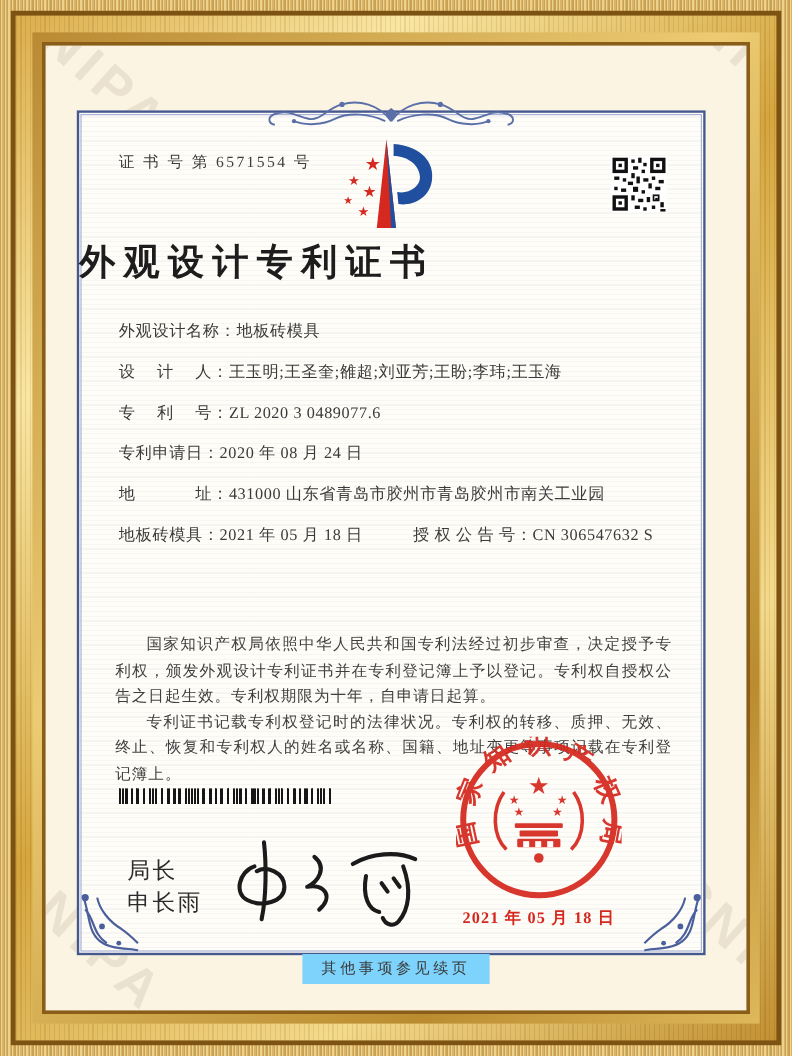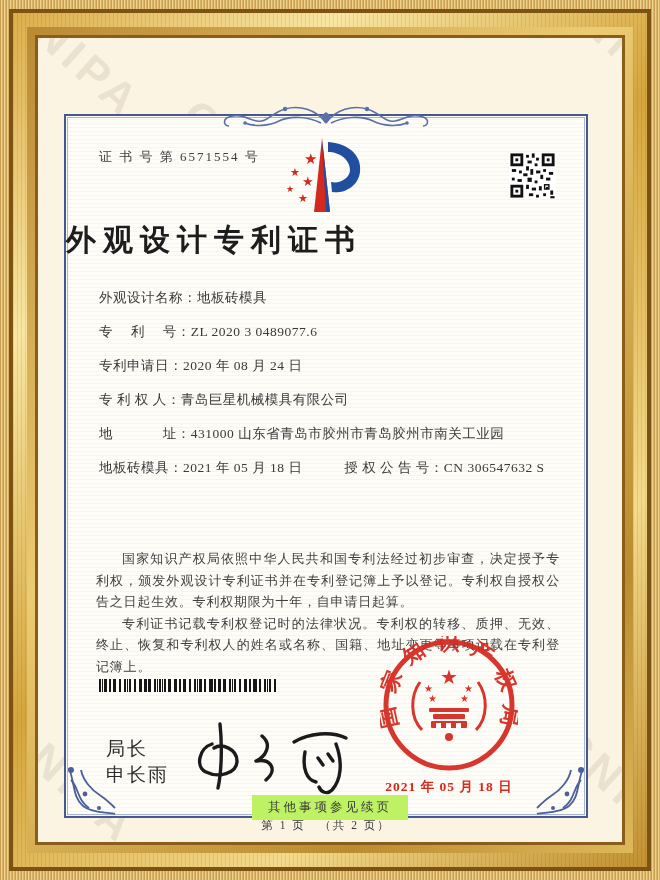--- a/index.html
+++ b/index.html
@@ -15,21 +15,21 @@
       background-blend-mode:multiply;}
   .f4{height:100%;padding:8px;box-sizing:border-box;
       background:linear-gradient(135deg,#b98a33,#eccb72 40%,#ba8c2f 80%,#dfb85c);}
   .f5{height:100%;padding:3px;box-sizing:border-box;background:#8a5e18;}
   
   .paper{position:relative;height:100%;background:#fbf4e3;box-sizing:border-box;overflow:hidden;}
   .wm{position:absolute;font-family:"Liberation Sans","DejaVu Sans",sans-serif;
       font-size:44px;font-weight:bold;letter-spacing:6px;color:rgba(150,130,105,0.16);
       transform:rotate(42deg);white-space:nowrap;pointer-events:none;}
   
-  .inner{position:absolute;left:26px;top:76px;width:524px;height:704px;
+  .inner{position:absolute;left:26px;top:54px;width:524px;height:704px;
          border:2px solid #46598e;box-sizing:border-box;
          background:#fffdf8;
          background-image:repeating-linear-gradient(0deg,rgba(99,119,170,0.06) 0 1px,transparent 1px 4px);}
   .inner::before{content:"";position:absolute;inset:1px;border:1px solid #a9b3d6;pointer-events:none;}
   .ornament-top{position:absolute;left:50%;top:-17px;transform:translateX(-50%);}
   .corner-fl{position:absolute;bottom:-2px;}
   .corner-fl.left{left:-1px;}
   .corner-fl.right{right:-1px;transform:scaleX(-1);}
   .cert-no{position:absolute;left:33px;top:32px;font-size:13px;letter-spacing:2px;color:#3c3c3c;}
   .logo{position:absolute;left:50%;top:18px;transform:translateX(-50%);}
@@ -48,21 +48,21 @@
      repeating-linear-gradient(90deg,#161616 0 1px,transparent 1px 7px),
      repeating-linear-gradient(90deg,transparent 0 3px,#161616 3px 4px,transparent 4px 11px);}
   .signer{position:absolute;left:40px;top:620px;font-size:19px;color:#2c2c2c;line-height:26px;letter-spacing:2px;}
   .signature{position:absolute;left:108px;top:596px;}
   .seal{position:absolute;left:314px;top:520px;width:138px;height:138px;}
   .seal-date{position:absolute;left:306px;top:662px;width:154px;text-align:center;
              font-size:13.5px;font-weight:bold;color:#d5281e;letter-spacing:1px;}
   .page-no{position:absolute;left:0;right:0;top:702px;text-align:center;
            font-size:11.5px;color:#3c3c3c;letter-spacing:2px;}
   .footer-note{position:absolute;left:50%;top:757px;transform:translateX(-50%);
-               background:#bef264;padding:4px 16px;font-size:12.5px;color:#3a3a3a;
+               background:#7dd3fc;padding:4px 16px;font-size:12.5px;color:#3a3a3a;
                letter-spacing:3px;white-space:nowrap;}
 </style>
 </head>
 <body>
 
 <div class="stage">
   <div class="f1">
     <div class="f2">
       <div class="f3">
         <div class="f4">
@@ -179,27 +179,27 @@
                   </g>
                 </svg>
 
                 <div class="title">外观设计专利证书</div>
 
                 <div class="fields">
                   <div class="frow">
                     <span class="lab">外观设计名称：</span><span>地板砖模具</span>
                   </div>
                   <div class="frow">
+                    <span class="lab">设　 计　 人：</span><span>王玉明;王圣奎;雒超;刘亚芳;王盼;李玮;王玉海</span>
+                  </div>
+                  <div class="frow">
                     <span class="lab">专　 利　 号：</span><span>ZL 2020 3 0489077.6</span>
                   </div>
                   <div class="frow">
                     <span class="lab">专利申请日：</span><span>2020 年 08 月 24 日</span>
-                  </div>
-                  <div class="frow">
-                    <span class="lab">专 利 权 人：</span><span>青岛巨星机械模具有限公司</span>
                   </div>
                   <div class="frow">
                     <span class="lab">地　 　 　址：</span><span>431000 山东省青岛市胶州市青岛胶州市南关工业园</span>
                   </div>
                   <div class="frow">
                     <span class="lab">地板砖模具：</span><span>2021 年 05 月 18 日</span>
                     <span class="lab pair2">授 权 公 告 号：</span><span>CN 306547632 S</span>
                   </div>
                 </div>
 

